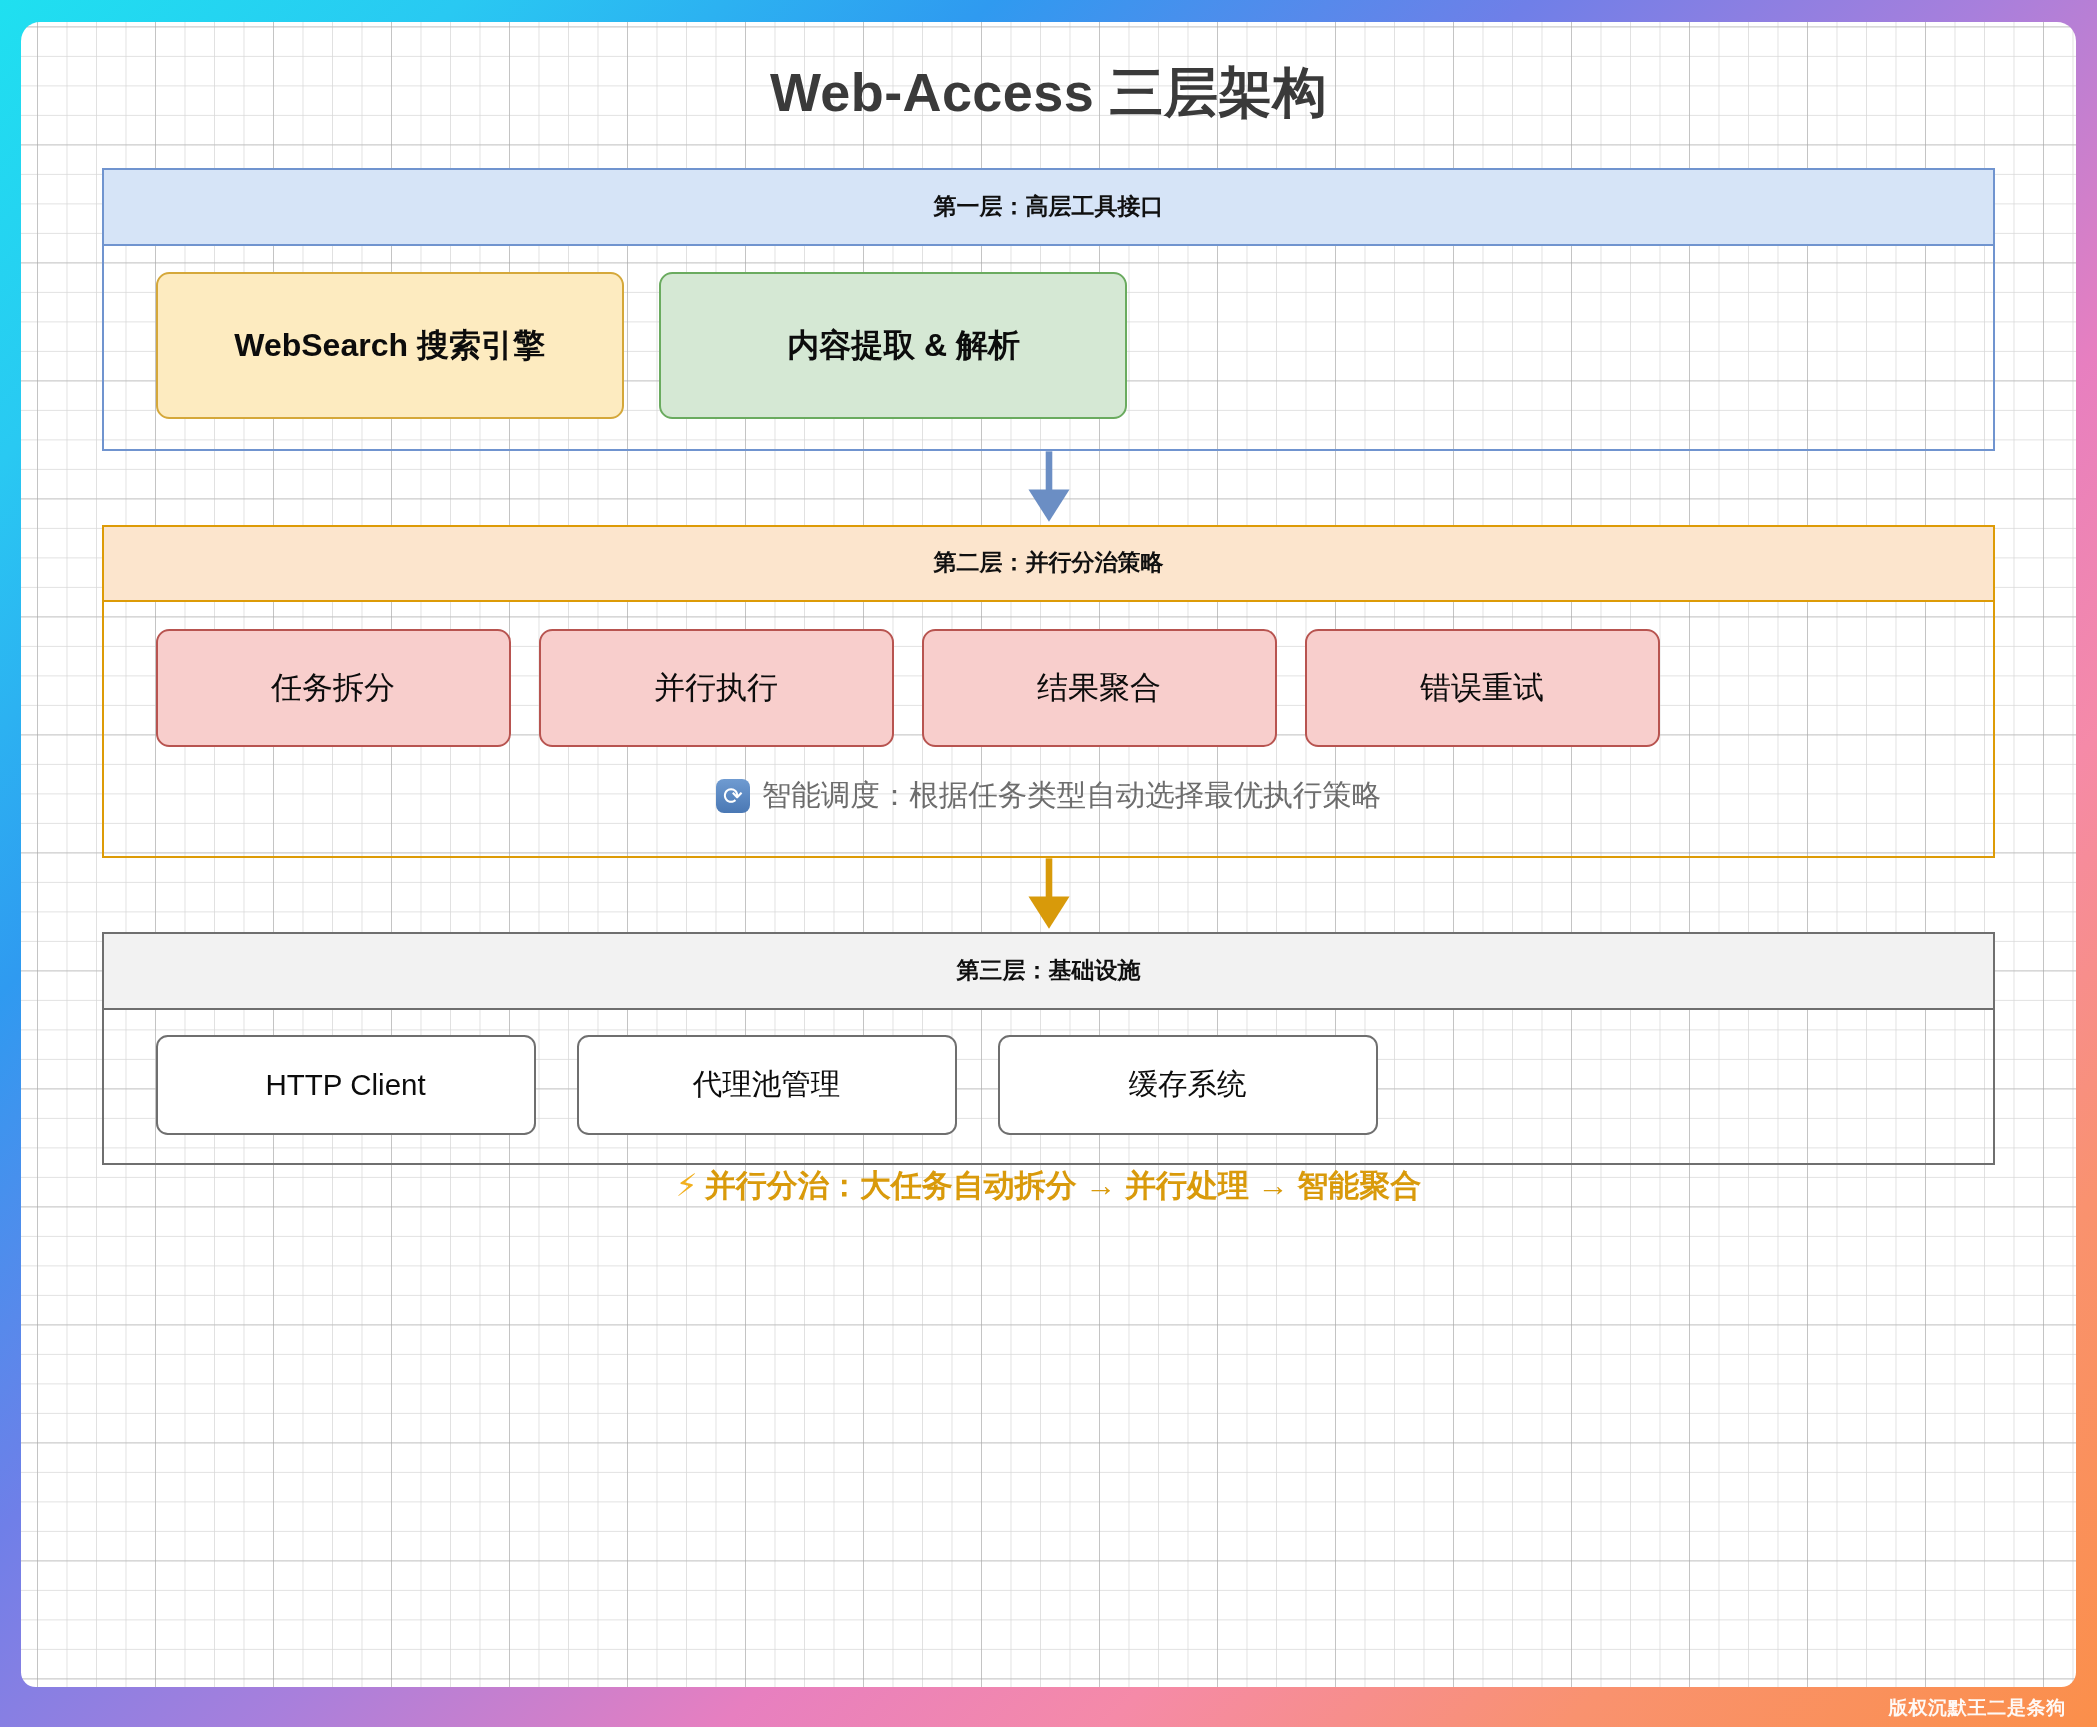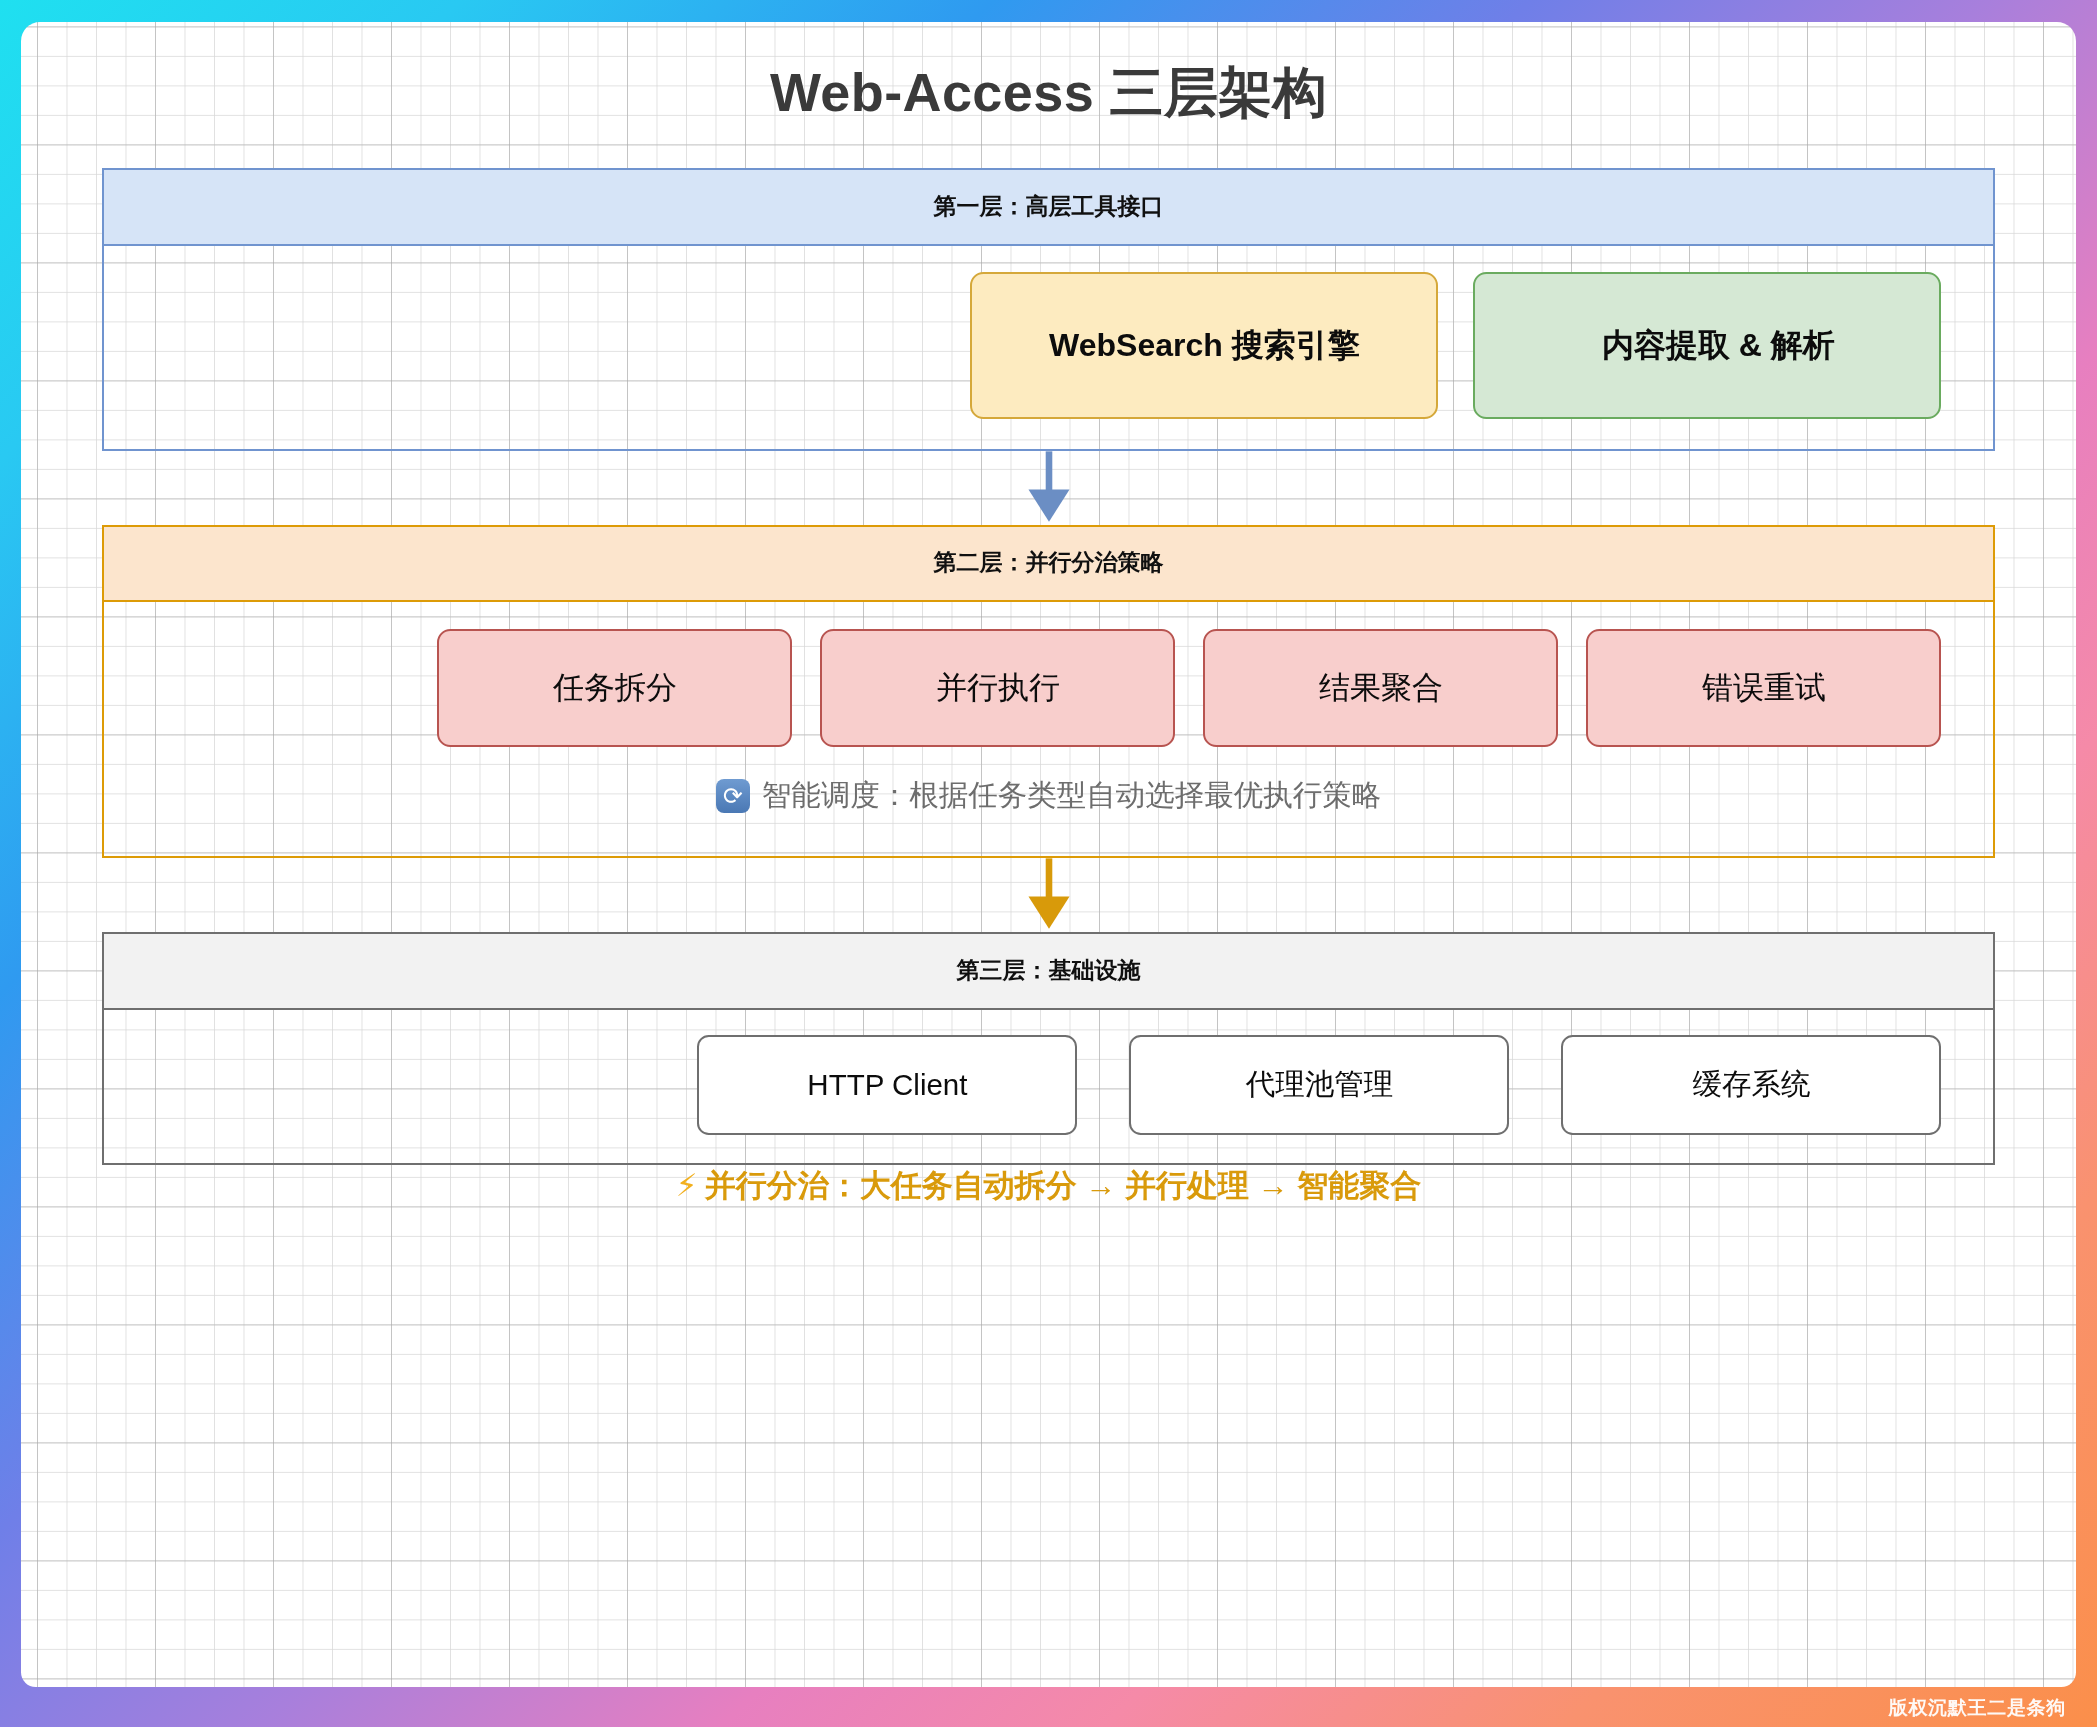--- a/index.html
+++ b/index.html
@@ -61,21 +61,21 @@
   }
   .layer-header {
     text-align: center;
     font-size: 23px;
     font-weight: bold;
     color: #101010;
     padding: 20.6px 0 22px 0;
   }
   .layer-body {
     display: flex;
-    justify-content: flex-end;
+    justify-content: flex-start;
     align-items: center;
     gap: 35px;
     padding: 26.5px 52px 29.5px 52px;
   }
 
   
   #layer1 { border: 2.2px solid #7094cf; background: transparent; }
   #layer1 .layer-header {
     background: #d6e4f7;
     border-bottom: 2.2px solid #7094cf;
@@ -88,21 +88,21 @@
     border-bottom: 2.2px solid #dd9b07;
   }
   #layer2 .layer-body { padding-bottom: 7.4px; gap: 28px; }
 
   
   #layer3 { border: 2.2px solid #6f6f6f; background: transparent; }
   #layer3 .layer-header {
     background: #f2f2f2;
     border-bottom: 2.2px solid #6f6f6f;
   }
-  #layer3 .layer-body { gap: 52px; padding: 25px 52px 28px 52px; }
+  #layer3 .layer-body { gap: 41px; padding: 25px 52px 28px 52px; }
 
   
   .node {
     border-radius: 13.3px;
     display: flex;
     align-items: center;
     justify-content: center;
     text-align: center;
     font-weight: bold;
   }

